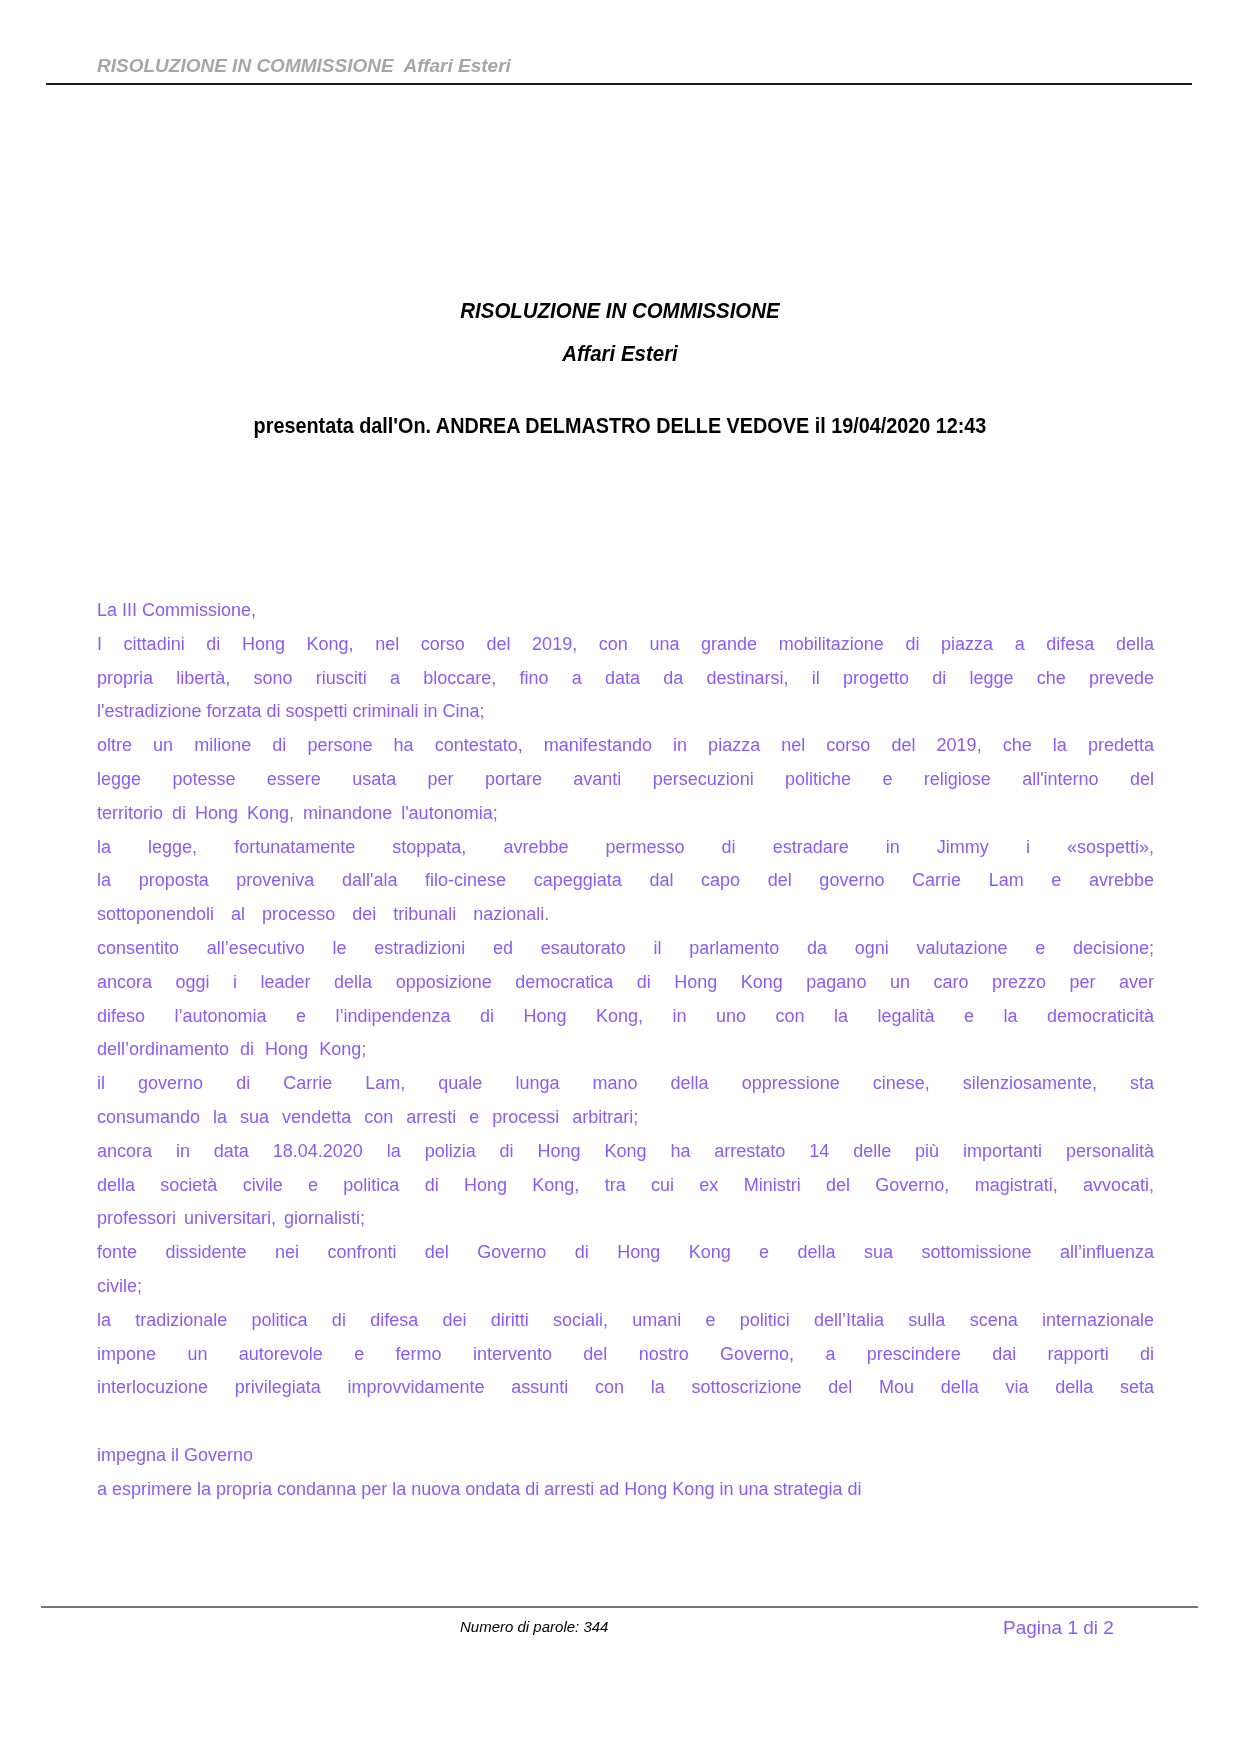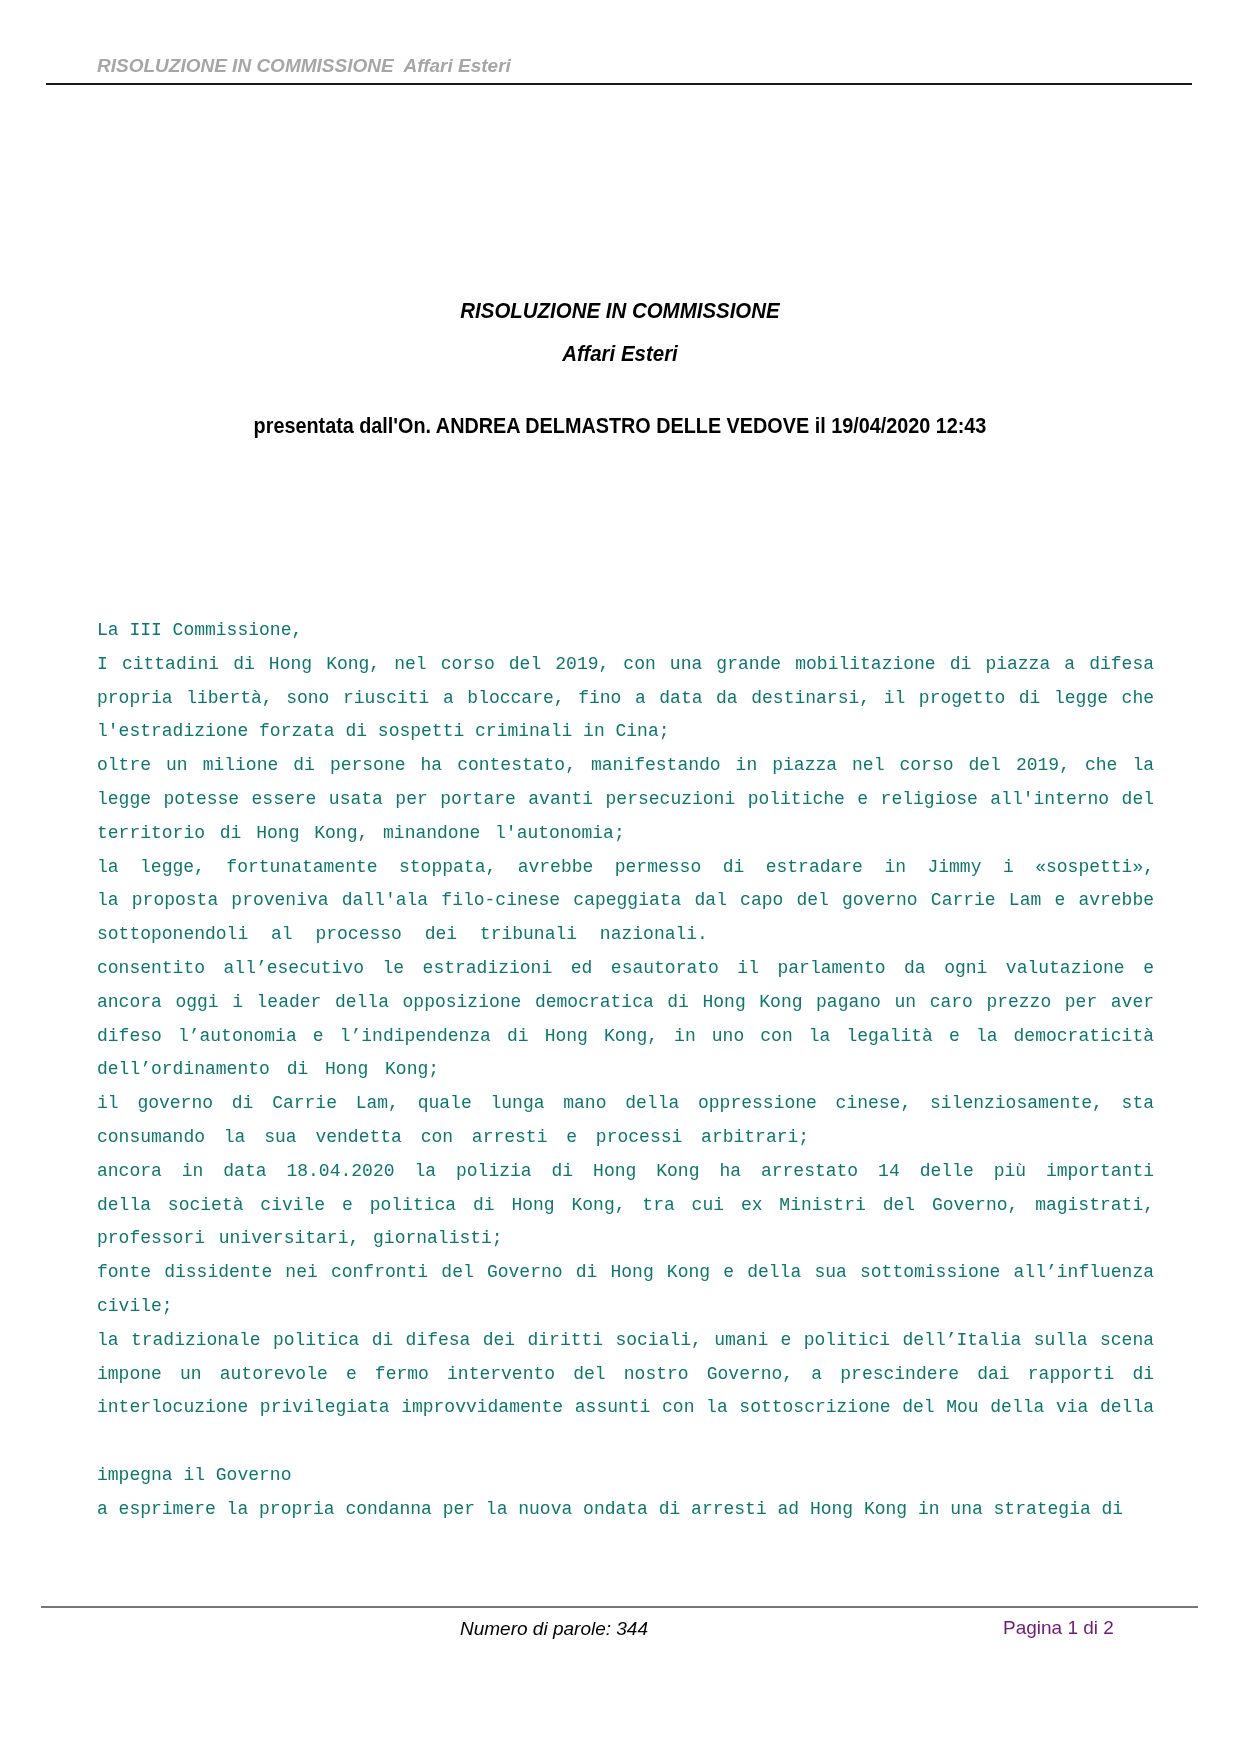--- a/index.html
+++ b/index.html
@@ -17,41 +17,41 @@
     position: absolute; left: 46px; top: 83px; width: 1146px; height: 0;
     border-top: 2px solid #1a1a1a;
   }
 
   .title-block { position: absolute; left: 0; width: 1240px; text-align: center; font-family: "Liberation Sans", sans-serif; color: #000; }
   .title { top: 298px; font-size: 22px; font-weight: bold; font-style: italic; transform: scaleX(0.93); }
   .subtitle { top: 341px; font-size: 22px; font-weight: bold; font-style: italic; transform: scaleX(0.93); }
   .presenter { top: 413px; font-size: 22px; font-weight: bold; transform: scaleX(0.9); }
 
   .body-text {
-    position: absolute; left: 97px; top: 614px; width: 1057px;
-    font-family: Liberation Mono, monospace; font-size: 18px; color: #0f766e;
+    position: absolute; left: 97px; top: 594px; width: 1057px;
+    font-family: Liberation Sans, sans-serif; font-size: 18px; color: #8b5cf6;
     line-height: 33.8px;
   }
   .line { display: block; white-space: nowrap; height: 33.8px; }
   .line.j { text-align: justify; text-align-last: justify; white-space: normal; overflow: hidden; }
   .line.blank { height: 33.8px; }
 
   .footer-rule {
     position: absolute; left: 41px; top: 1606px; width: 1157px; height: 0;
     border-top: 2px solid #777777;
   }
   .footer-words {
     position: absolute; left: 460px; top: 1618px;
     font-family: "Liberation Sans", sans-serif; font-style: italic;
-    font-size: 19px; color: #000;
+    font-size: 15px; color: #000;
   }
   .footer-page {
     position: absolute; left: 1003px; top: 1617px;
     font-family: "Liberation Sans", sans-serif;
-    font-size: 19px; color: #701a75;
+    font-size: 19px; color: #8b5cf6;
   }
 </style>
 </head>
 <body>
 
 <div class="page">
 
   <div class="running-header">RISOLUZIONE IN COMMISSIONE  Affari Esteri</div>
   <div class="header-rule"></div>
 

